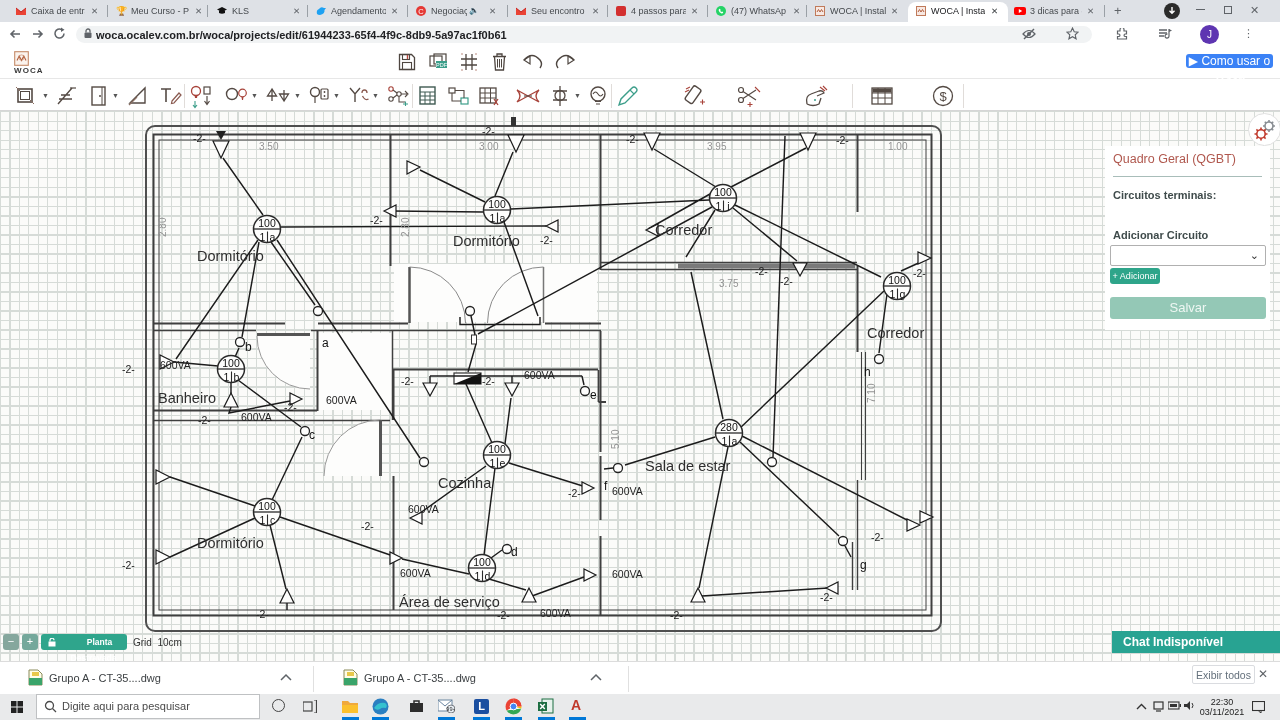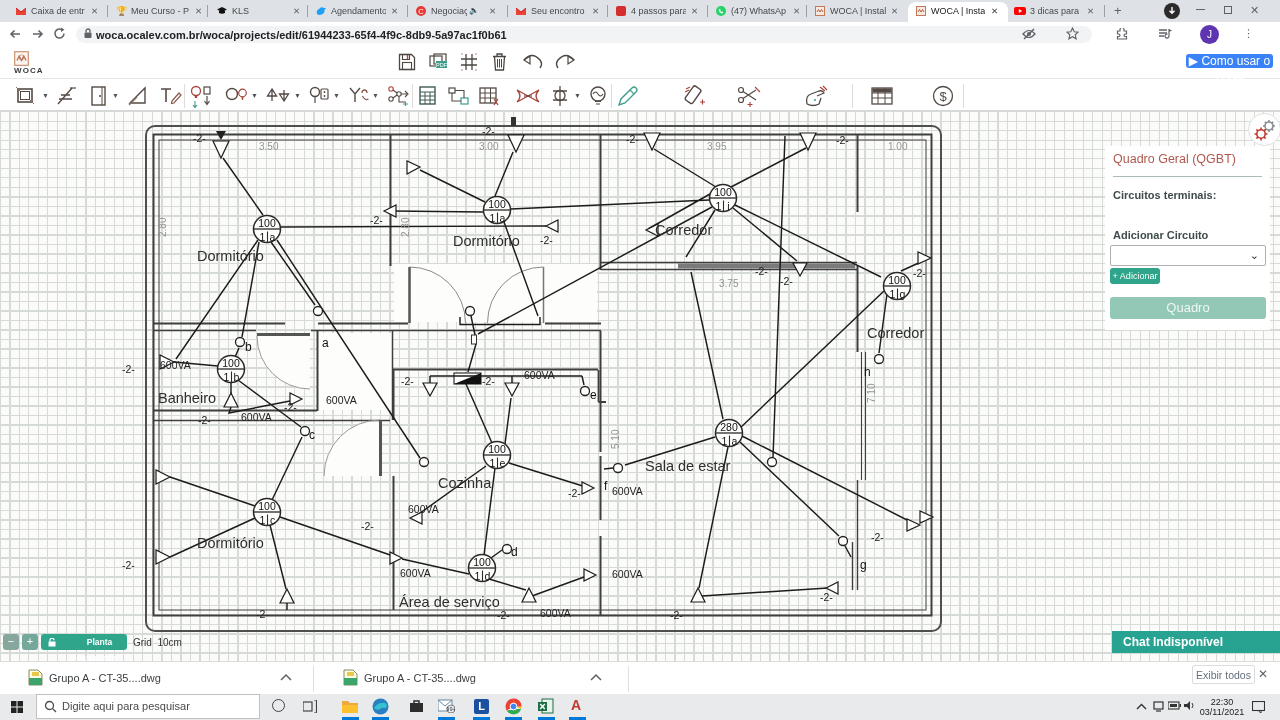--- a/index.html
+++ b/index.html
@@ -577,21 +577,21 @@
 
 <div class="abs" id="sidebar">
   <div style="position:absolute;left:8px;top:6px;font-size:12.5px;color:#b0584e;">Quadro Geral (QGBT)</div>
   <div style="position:absolute;left:8px;top:30px;width:149px;height:1px;background:#a8bdb9;"></div>
   <div style="position:absolute;left:8px;top:43px;font-size:11px;font-weight:bold;color:#3f4b4b;">Circuitos terminais:</div>
   <div style="position:absolute;left:8px;top:83px;font-size:11px;font-weight:bold;color:#3f4b4b;">Adicionar Circuito</div>
   <div style="position:absolute;left:5px;top:99px;width:156px;height:21px;background:#fff;border:1px solid #b0b0b0;border-radius:2px;">
     <span style="position:absolute;right:6px;top:3px;color:#333;font-size:11px;">⌄</span>
   </div>
   <div style="position:absolute;left:5px;top:122px;width:50px;height:16px;background:#2ea58a;border-radius:3px;color:#fff;font-size:9px;line-height:16px;text-align:center;">+ Adicionar</div>
-  <div style="position:absolute;left:5px;top:151px;width:156px;height:22px;background:#94c8b6;border-radius:3px;color:#eef7f3;font-size:13px;line-height:22px;text-align:center;">Quadro</div>
+  <div style="position:absolute;left:5px;top:151px;width:156px;height:22px;background:#94c8b6;border-radius:3px;color:#eef7f3;font-size:13px;line-height:22px;text-align:center;">Salvar</div>
 </div>
 <div class="abs" id="gearbtn">
   <svg style="position:absolute;left:3px;top:3px;" width="26" height="26" viewBox="0 0 26 26">
   <g fill="none" stroke="#8a8f94" stroke-width="1.6">
         <circle cx="17" cy="9" r="4"></circle>
         <path d="M17 3 L17 5 M17 13 L17 15 M11 9 L13 9 M21 9 L23 9 M12.8 4.8 L14.2 6.2 M19.8 11.8 L21.2 13.2 M21.2 4.8 L19.8 6.2 M14.2 11.8 L12.8 13.2"></path>
       </g>
   <g fill="none" stroke="#c0392b" stroke-width="1.6">
         <circle cx="9" cy="17" r="4.2"></circle>
         <path d="M9 10.5 L9 12.8 M9 21.2 L9 23.5 M2.5 17 L4.8 17 M13.2 17 L15.5 17 M4.4 12.4 L6 14 M12 20 L13.6 21.6 M13.6 12.4 L12 14 M6 20 L4.4 21.6"></path>

